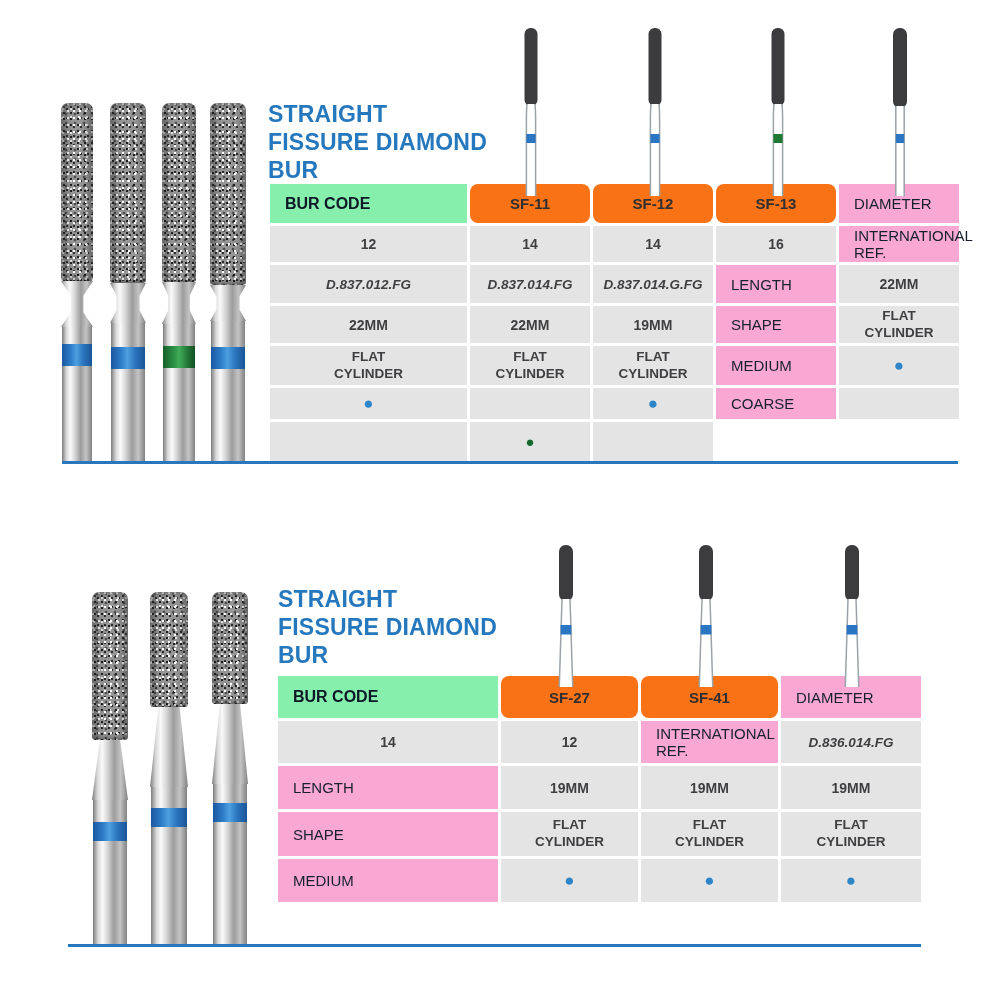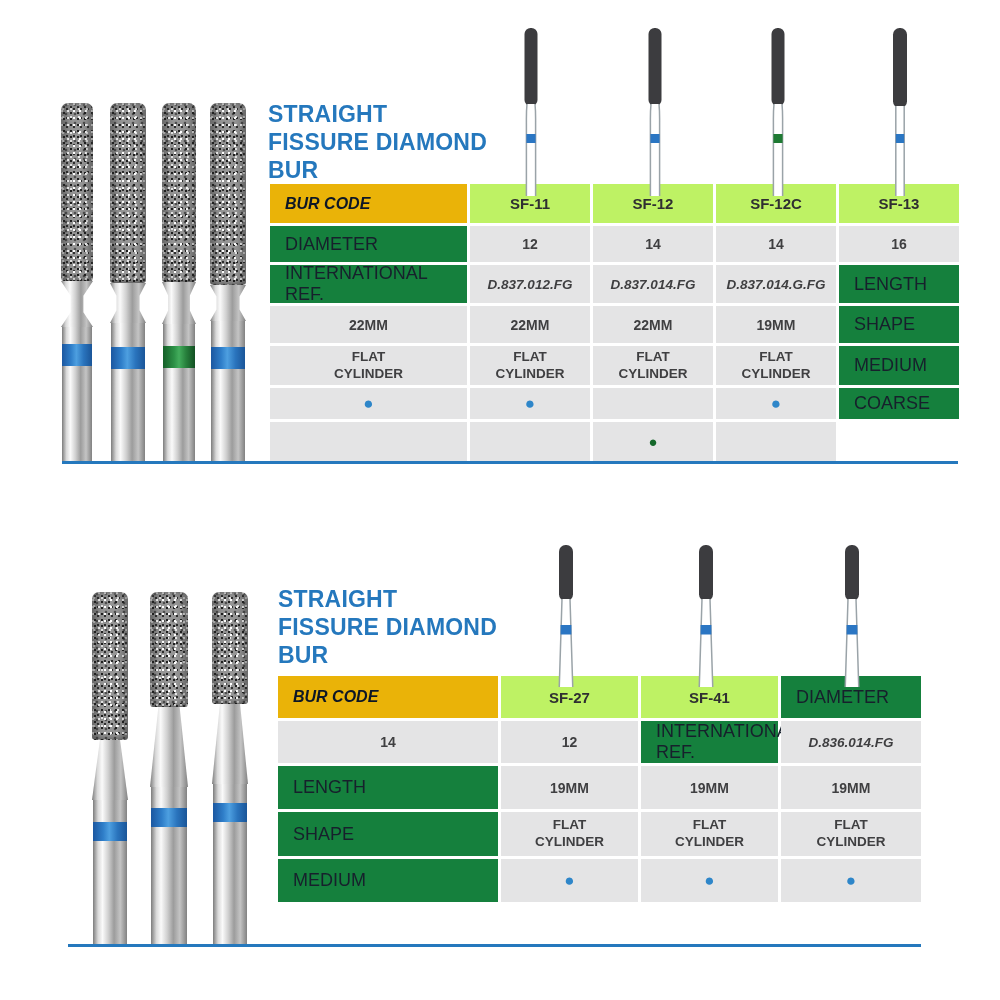--- a/index.html
+++ b/index.html
@@ -17,25 +17,25 @@
 
   
   .tbl { position:absolute; display:grid; gap:3px; background:#ffffff; }
   .tbl-top { left:270px; top:184px;
     grid-template-columns:197px 120px 120px 120px 120px;
     grid-template-rows:39px 36px 38px 37px 39px 31px 39px; }
   .tbl-bottom { left:278px; top:676px;
     grid-template-columns:220px 137px 137px 140px;
     grid-template-rows:42px 42px 43px 44px 43px 41px; }
 
-  .lbl { background:#15803d; color:#17202c; font-size:18px;
+  .lbl { background:#f9a8d4; color:#17202c; font-size:15px;
     display:flex; align-items:center; padding-left:15px; }
-  .lbl-head { background:#eab308; color:#0d1726; font-weight:bold; font-size:16px;font-style:italic; }
-  .col-head { background:#bef264; color:#2f2f31; font-weight:bold; font-size:15px;
-    display:flex; align-items:center; justify-content:center; }
+  .lbl-head { background:#86efac; color:#0d1726; font-weight:bold; font-size:16px; }
+  .col-head { background:#f97316; color:#2f2f31; font-weight:bold; font-size:15px;
+    display:flex; align-items:center; justify-content:center;border-radius:8px; }
   .cell { background:#e4e4e5; color:#3f3f41; font-weight:bold; font-size:14px;
     display:flex; align-items:center; justify-content:center; text-align:center; }
   .cell-ref { font-size:13.5px; white-space:nowrap;font-style:italic; }
   .cell-shape { font-size:13.5px; line-height:1.25; white-space:pre-line; }
   .dot { line-height:1; }
   .dot-medium { color:#2e86c9; font-size:17px; }
   .dot-coarse { color:#15682b; font-size:15px; }
 
   
   .rule { position:absolute; height:2.5px; background:#2578bd; }
@@ -138,21 +138,20 @@
   <svg class="mini-bur mb-top" style="left:887px;" width="26" height="168" viewBox="0 0 26 168">
     <rect class="mb-head" x="6" y="0" width="14" height="80" rx="6.5"></rect>
     <path class="mb-shaft" d="M8.8,78 L8.8,170 L17.2,170 L17.2,78"></path>
     <rect x="8.8" y="106" width="8.4" height="9" fill="#2b76c3"></rect>
   </svg>
 
   <div class="tbl tbl-top">
     <div class="lbl lbl-head">BUR CODE</div>
     <div class="col-head">SF-11</div>
     <div class="col-head">SF-12</div>
-    <div class="col-head">SF-12C</div>
     <div class="col-head">SF-13</div>
 
     <div class="lbl">DIAMETER</div>
     <div class="cell">12</div>
     <div class="cell">14</div>
     <div class="cell">14</div>
     <div class="cell">16</div>
 
     <div class="lbl">INTERNATIONAL REF.</div>
     <div class="cell cell-ref">D.837.012.FG</div>

